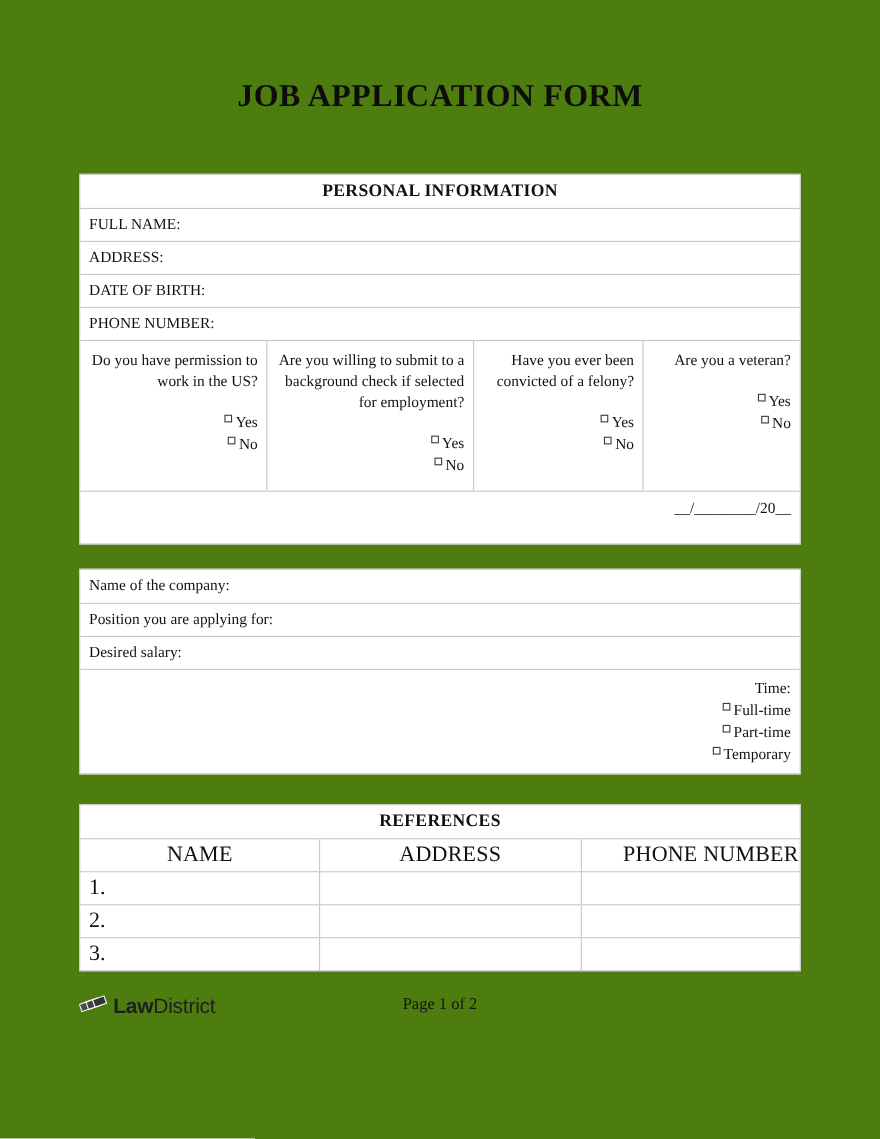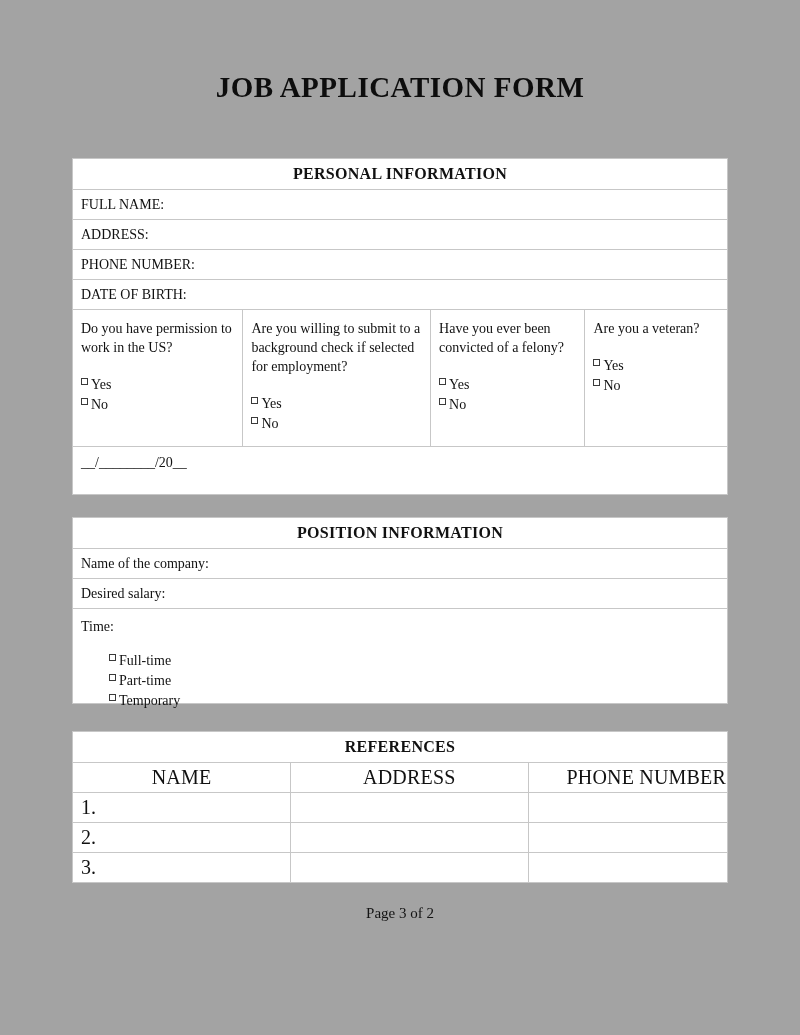--- a/index.html
+++ b/index.html
@@ -1,21 +1,21 @@
 <!DOCTYPE html>
 <html><head>
 <meta charset="utf-8">
 <style>
   * { margin: 0; padding: 0; box-sizing: border-box; }
   html, body { background: #ffffff; }
   .page {
     position: relative;
     width: 800px;
     height: 1035px;
-    background: #a3a3a3;
+    background: #4d7c0f;
     font-family: "Liberation Serif", "DejaVu Serif", serif;
     color: #111111;
     overflow: hidden;
   }
   .content { width: 656px; margin: 0 auto; }
 
   
   .form-title {
     margin-top: 70px;
     text-align: center;
@@ -24,20 +24,21 @@
     letter-spacing: 0.5px;
     color: #0d0d0d;
     line-height: 34px;
     font-family: "Liberation Serif", "DejaVu Serif", serif;
   }
 
   
   .ftable {
     border: 1px solid #c7c7c7;
     background: #ffffff;
+    text-align: right;
   }
   .frow { border-top: 1px solid #c7c7c7; display: flex; align-items: center; }
   .frow:first-child { border-top: none; }
 
   .section-header-row {
     height: 30px;
     justify-content: center;
   }
   .section-header-row .section-title {
     font-size: 16px;
@@ -85,21 +86,21 @@
   }
 
   
   .time-row {
     height: 95px;
     display: block;
     padding: 8px 8px 0 8px;
     font-size: 14px;
     line-height: 20px;
   }
-  .time-options { margin-left: 28px; margin-top: 14px; }
+  .time-options { margin-left: 28px; }
   .time-option { line-height: 20px; }
 
   
   .section-personal { margin-top: 54px; }
   .section-position { margin-top: 22px; }
   .section-references { margin-top: 27px; }
 
   
   .ref-cols { align-items: stretch; padding: 0; }
   .ref-cell {
@@ -161,25 +162,25 @@
 
     <div class="frow field-row">
       <span class="field-label">FULL NAME:</span>
       <span class="field-blank"></span>
     </div>
     <div class="frow field-row">
       <span class="field-label">ADDRESS:</span>
       <span class="field-blank"></span>
     </div>
     <div class="frow field-row">
+      <span class="field-label">DATE OF BIRTH:</span>
+      <span class="field-blank"></span>
+    </div>
+    <div class="frow field-row">
       <span class="field-label">PHONE NUMBER:</span>
-      <span class="field-blank"></span>
-    </div>
-    <div class="frow field-row">
-      <span class="field-label">DATE OF BIRTH:</span>
       <span class="field-blank"></span>
     </div>
 
     <div class="frow questions-row">
       <div class="q-cell q-cell-0">
         <div class="q-text">Do you have permission to work in the US?</div>
         <div class="q-options">
           <div class="q-option"><span class="checkbox"></span><span>Yes</span></div>
           <div class="q-option"><span class="checkbox"></span><span>No</span></div>
         </div>
@@ -206,25 +207,26 @@
         </div>
       </div>
     </div>
 
     <div class="frow availability-row">
       <div>__/________/20__</div>
     </div>
   </div>
 
   <div class="content ftable section-position">
-    <div class="frow section-header-row">
-      <span class="section-title">POSITION INFORMATION</span>
-    </div>
     <div class="frow field-row">
       <span class="field-label">Name of the company:</span>
+      <span class="field-blank"></span>
+    </div>
+    <div class="frow field-row">
+      <span class="field-label">Position you are applying for:</span>
       <span class="field-blank"></span>
     </div>
     <div class="frow field-row">
       <span class="field-label">Desired salary:</span>
       <span class="field-blank"></span>
     </div>
     <div class="frow time-row">
       <div>Time:</div>
       <div class="time-options">
         <div class="time-option"><span class="checkbox"></span><span>Full-time</span></div>
@@ -260,16 +262,29 @@
     <div class="frow ref-cols ref-data-row">
       <div class="ref-cell ref-col-0">
           <span>3.</span>
         </div>
       <div class="ref-cell ref-col-1"></div>
       <div class="ref-cell ref-col-2"></div>
     </div>
   </div>
 
   <div class="footer">
-    <span class="page-indicator">Page 3 of 2</span>
+    <span class="brand">
+      <span class="brand-icon">
+        <svg width="26" height="24" viewBox="0 0 26 24">
+          <g>
+            <rect x="1" y="10" width="11" height="7" fill="#4b4b4d" stroke="#ffffff" stroke-width="1" transform="rotate(-20 6.5 13.5)"></rect>
+            <rect x="7" y="8" width="11" height="7" fill="#3f3f41" stroke="#ffffff" stroke-width="1" transform="rotate(-20 12.5 11.5)"></rect>
+            <rect x="13" y="6" width="11" height="7" fill="#343436" stroke="#ffffff" stroke-width="1" transform="rotate(-20 18.5 9.5)"></rect>
+          </g>
+        </svg>
+      </span>
+      <span class="brand-bold">Law</span>
+        <span class="brand-regular">District</span>
+    </span>
+    <span class="page-indicator">Page 1 of 2</span>
   </div>
 
 </div>
 
 </body></html>

